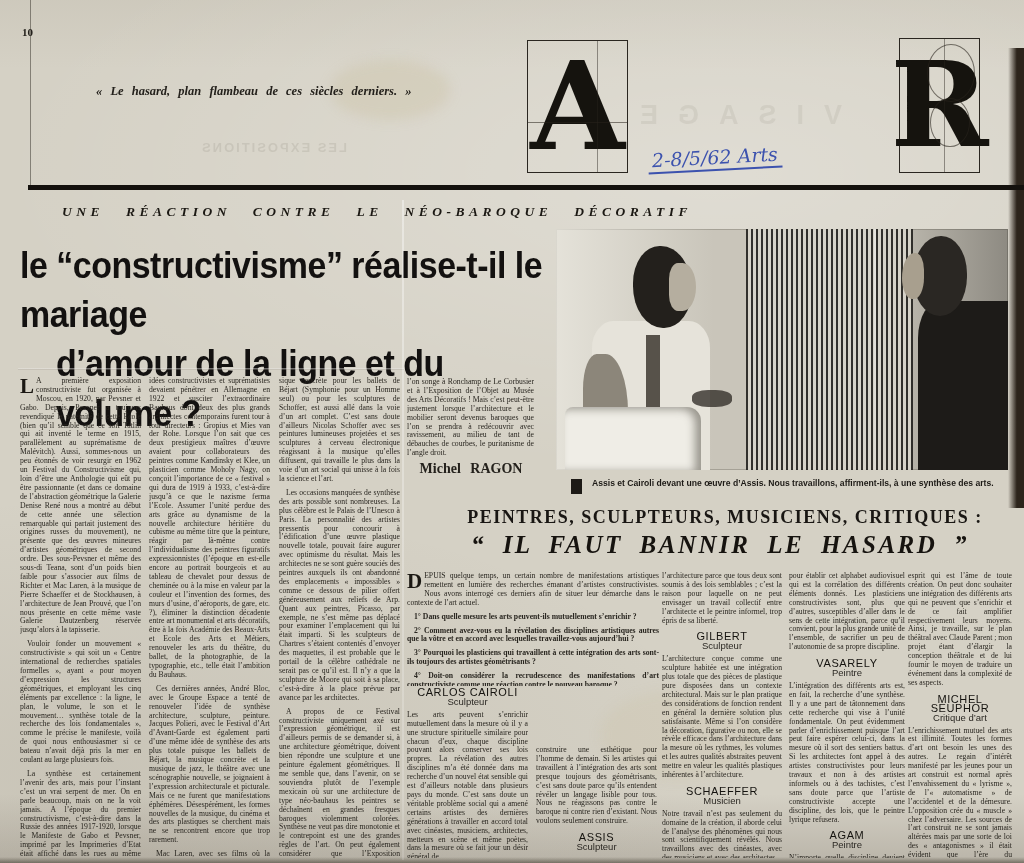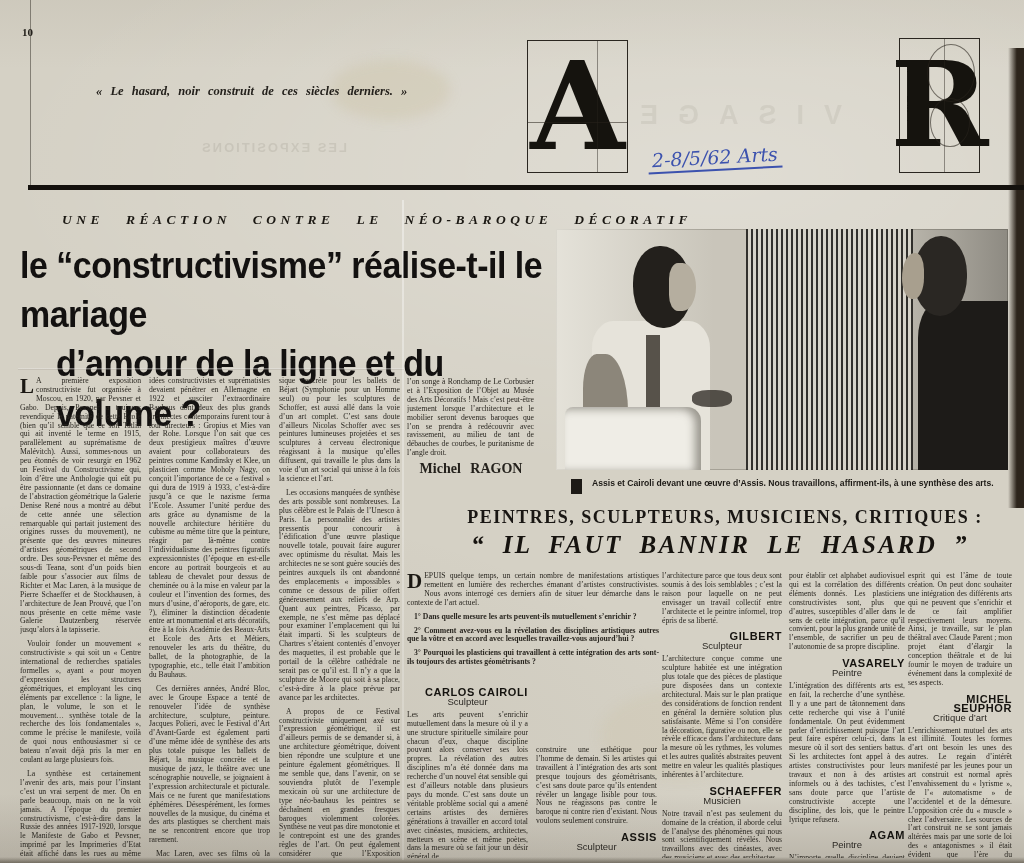--- a/index.html
+++ b/index.html
@@ -24,21 +24,21 @@
   .ghost{color:#6f695c;transform:scaleX(-1);font-family:"Liberation Sans",sans-serif;font-weight:bold;pointer-events:none;}
   .hand{font-style:italic;color:#3c52ae;font-size:19px;transform:rotate(-3deg);
         border-bottom:2px solid #3c52ae;padding:0 4px 1px 4px;font-family:"DejaVu Serif",serif;}
   
   .mast{border:1px solid #2a2620;position:absolute;display:flex;align-items:center;justify-content:center;}
   .mast .glyph{font-family:"DejaVu Serif",serif;font-weight:bold;color:#15130e;line-height:.9;}
   .mast .hline{position:absolute;left:0;right:0;height:1px;background:rgba(40,35,28,.55);}
   .mast .vline{position:absolute;top:0;bottom:0;width:1px;background:rgba(40,35,28,.45);}
   .mast .circ{position:absolute;border:1px solid rgba(40,35,28,.6);border-radius:50%;}
   .rule{background:#14110d;}
-  .kicker{font-weight:bold;font-style:italic;font-size:13.5px;letter-spacing:4.5px;word-spacing:14px;color:#1b1813;white-space:nowrap;margin-top:8px;}
+  .kicker{font-weight:bold;font-style:italic;font-size:13.5px;letter-spacing:4.5px;word-spacing:14px;color:#1b1813;white-space:nowrap;}
   .headline{font-family:"Liberation Sans",sans-serif;font-weight:bold;color:#131110;
             font-size:35px;line-height:1.3;letter-spacing:-.5px;transform:scale(.97,1.08);transform-origin:left top;}
   .headline .l2{padding-left:37px;display:block;}
   
   .photo{background:#c9c5ba;overflow:hidden;box-shadow:0 0 0 1px rgba(60,55,45,.25) inset;}
   .photo .stripes{position:absolute;top:0;bottom:0;left:42%;width:37%;
      background:repeating-linear-gradient(90deg,#21201d 0 2px,#d8d5cb 2px 5px);opacity:.9;}
   .photo .wallshade{position:absolute;inset:0;background:linear-gradient(90deg,rgba(240,238,230,.7),rgba(0,0,0,0) 35%,rgba(0,0,0,0) 70%,rgba(30,28,25,.35));}
   .ph-man-l-head{position:absolute;left:17%;top:7%;width:13%;height:34%;background:#23201c;border-radius:46% 54% 48% 52%;}
   .ph-man-l-face{position:absolute;left:25%;top:14%;width:6%;height:20%;background:#b5ae9f;border-radius:40% 60% 60% 40%;}
@@ -56,21 +56,21 @@
   .byline{font-weight:bold;font-size:14px;text-align:center;word-spacing:6px;}
   
   .iv-header{font-size:18px;letter-spacing:1.5px;font-weight:bold;text-align:center;color:#191613;}
   .iv-title{font-size:25px;font-weight:bold;font-style:italic;letter-spacing:2.5px;word-spacing:8px;text-align:center;color:#16130f;}
   
   .bodycol{font-size:7.7px;line-height:8.9px;text-align:justify;overflow:hidden;color:#28251f;}
   .bodycol p{margin:0 0 5px 0;text-indent:7px;}
   .bodycol p.nf{text-indent:0;}
   .dropcap{float:left;font-weight:bold;font-size:21px;line-height:17px;padding:1px 2px 0 0;color:#1b1813;}
   .q{font-weight:bold;}
-  .sec-name{font-family:"Liberation Sans",sans-serif;font-weight:bold;font-size:11px;letter-spacing:.6px;text-align:right;margin:7px 0 1px 0;color:#15130f;}
+  .sec-name{font-family:"Liberation Sans",sans-serif;font-weight:normal;font-size:11px;letter-spacing:.6px;text-align:center;margin:7px 0 1px 0;color:#15130f;}
   .sec-role{font-family:"Liberation Sans",sans-serif;font-size:9.5px;text-align:center;margin:0 0 4px 0;color:#2b2823;}
   .edge-right{background:linear-gradient(90deg,rgba(0,0,0,0),#2c241b 55%);}
   .edge-bottom{background:linear-gradient(0deg,#46403494,rgba(0,0,0,0));}
   .foldline-h{background:linear-gradient(180deg,rgba(255,255,255,.5),rgba(110,100,85,.25));height:2px;}
 </style>
 </head>
 <body>
 
 <div class="paper-shade"></div>
 <div class="stain" style="left:330px;top:60px;width:120px;height:60px;background:rgba(190,170,120,.18);"></div>
@@ -78,21 +78,21 @@
 <div class="stain" style="left:600px;top:690px;width:160px;height:90px;background:rgba(200,180,130,.12);"></div>
 
 <div class="abs" style="left:30px;top:0;width:1px;height:188px;background:rgba(50,45,38,.5);"></div>
 
 <div class="abs pagenum" style="left:22px;top:26px;">10</div>
 
 <div class="abs ghost" style="left:200px;top:140px;font-size:13px;letter-spacing:2px;opacity:.14;">LES EXPOSITIONS</div>
 <div class="abs ghost" style="left:620px;top:100px;font-size:27px;letter-spacing:20px;opacity:.10;">VISAGE</div>
 
 <div class="abs epigraph" style="left:96px;top:82px;width:332px;">
-  <div>« Le hasard, noir construit de ces siècles derniers. »</div>
+  <div>« Le hasard, plan flambeau de ces siècles derniers. »</div>
 </div>
 
 <div class="mast" style="left:527px;top:40px;width:99px;height:131px;">
   <div class="hline" style="top:62%;"></div>
   <div class="vline" style="left:70%;"></div>
   <span class="glyph" style="font-size:122px;">A</span>
 </div>
 
 <div class="abs hand" style="left:648px;top:146px;">2-8/5/62 Arts</div>
 
@@ -161,20 +161,21 @@
 <div class="abs byline" style="left:406px;top:461px;width:130px;">Michel RAGON</div>
 
 <div class="abs iv-header" style="left:438px;top:507px;width:574px;">PEINTRES, SCULPTEURS, MUSICIENS, CRITIQUES :</div>
 <div class="abs iv-title" style="left:428px;top:531px;width:584px;">“ IL FAUT BANNIR LE HASARD ”</div>
 
 <div class="bodycol abs" style="left:407px;top:572px;width:252px;height:114px;">
   <p class="nf"><span class="dropcap">D</span><span>EPUIS quelque temps, un certain nombre de manifestations artistiques remettent en lumière des recherches émanant d’artistes constructivistes. Nous avons interrogé ces derniers afin de situer leur démarche dans le contexte de l’art actuel.</span></p>
   <p class="q">1° Dans quelle mesure les arts peuvent-ils mutuellement s’enrichir ?</p>
   <p class="q">2° Comment avez-vous eu la révélation des disciplines artistiques autres que la vôtre et en accord avec lesquelles travaillez-vous aujourd’hui ?</p>
   <p class="q">3° Pourquoi les plasticiens qui travaillent à cette intégration des arts sont-ils toujours des artistes géométrisants ?</p>
+  <p class="q">4° Doit-on considérer la recrudescence des manifestations d’art constructiviste comme une réaction contre le nouveau baroque ?</p>
 </div>
 
 <div class="bodycol abs" style="left:407px;top:688px;width:121px;height:170px;">
   <div class="sec-name" style="margin-top:0;">CARLOS CAIROLI</div>
   <div class="sec-role">Sculpteur</div>
   <p class="nf">Les arts peuvent s’enrichir mutuellement dans la mesure où il y a une structure spirituelle similaire pour chacun d’eux, chaque discipline pouvant alors conserver ses lois propres. La révélation des autres disciplines m’a été donnée dans ma recherche d’un nouvel état sensible qui est d’ailleurs notable dans plusieurs pays du monde. C’est sans doute un véritable problème social qui a amené certains artistes des dernières générations à travailler en accord total avec cinéastes, musiciens, architectes, metteurs en scène et même poètes, dans la mesure où se fait jour un désir général de</p>
 </div>
 
 <div class="bodycol abs" style="left:536px;top:706px;width:121px;height:168px;margin-top:40px;">
   <p class="nf">construire une esthétique pour l’homme de demain. Si les artistes qui travaillent à l’intégration des arts sont presque toujours des géométrisants, c’est sans doute parce qu’ils entendent révéler un langage lisible pour tous. Nous ne réagissons pas contre le baroque ni contre rien d’existant. Nous voulons seulement construire.</p>

